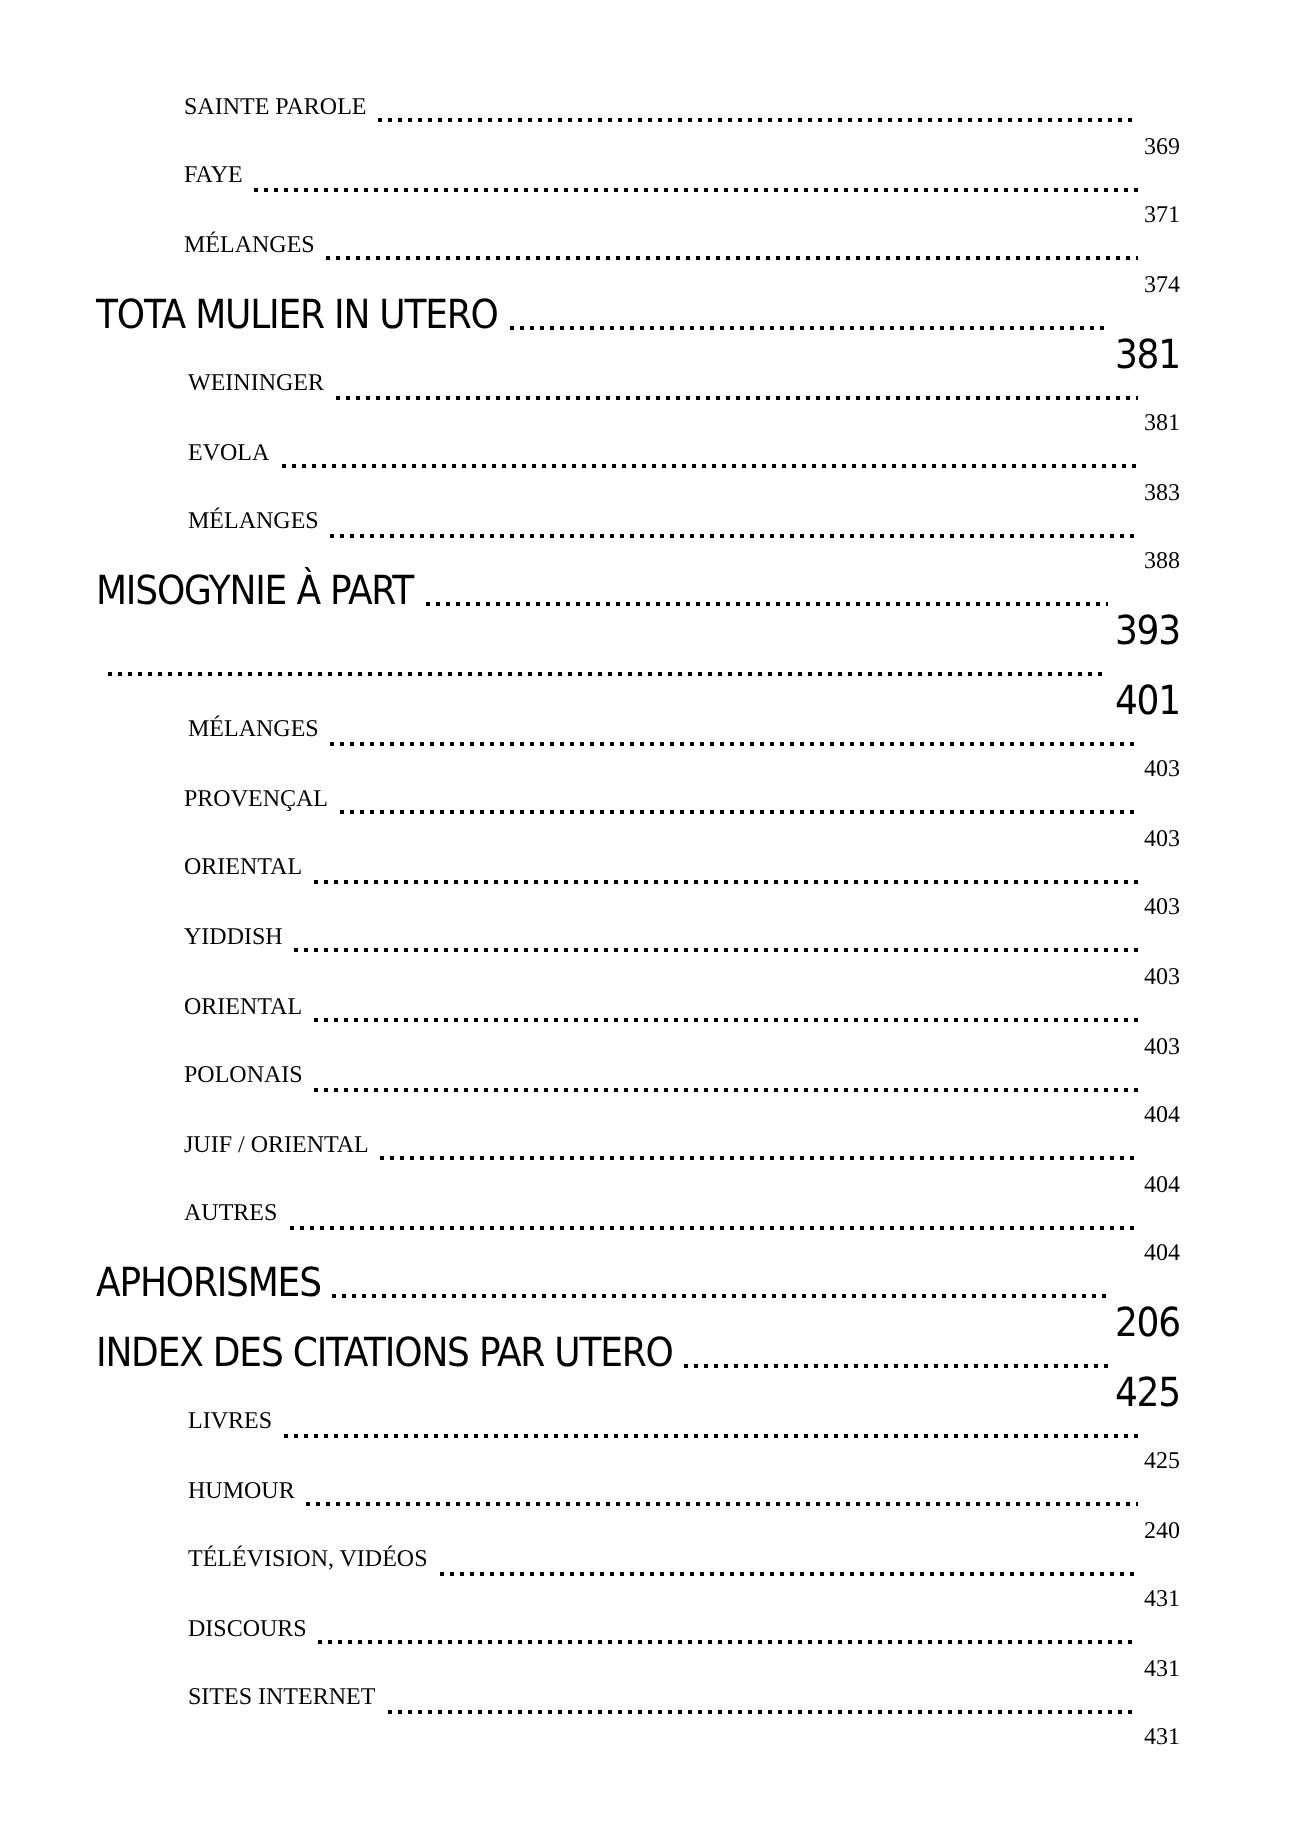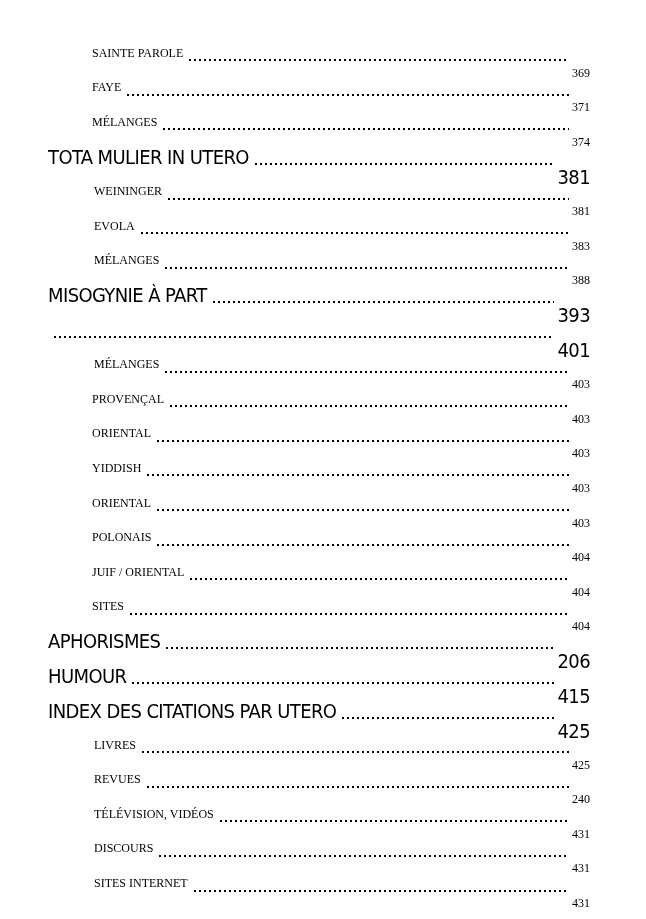--- a/index.html
+++ b/index.html
@@ -121,46 +121,41 @@
       <span class="label">POLONAIS</span>
       <span class="leader"></span>
       <span class="num">404</span>
     </div>
     <div class="row lvl2">
       <span class="label">JUIF / ORIENTAL</span>
       <span class="leader"></span>
       <span class="num">404</span>
     </div>
     <div class="row lvl2">
-      <span class="label">SITES</span>
+      <span class="label">AUTRES</span>
       <span class="leader"></span>
       <span class="num">404</span>
     </div>
     <div class="row lvl0">
       <span class="label">APHORISMES</span>
       <span class="leader"></span>
       <span class="num">206</span>
-    </div>
-    <div class="row lvl0">
-      <span class="label">HUMOUR</span>
-      <span class="leader"></span>
-      <span class="num">415</span>
     </div>
     <div class="row lvl0">
       <span class="label">INDEX DES CITATIONS PAR UTERO</span>
       <span class="leader"></span>
       <span class="num">425</span>
     </div>
     <div class="row lvl1">
       <span class="label">LIVRES</span>
       <span class="leader"></span>
       <span class="num">425</span>
     </div>
     <div class="row lvl1">
-      <span class="label">REVUES</span>
+      <span class="label">HUMOUR</span>
       <span class="leader"></span>
       <span class="num">240</span>
     </div>
     <div class="row lvl1">
       <span class="label">TÉLÉVISION, VIDÉOS</span>
       <span class="leader"></span>
       <span class="num">431</span>
     </div>
     <div class="row lvl1">
       <span class="label">DISCOURS</span>

